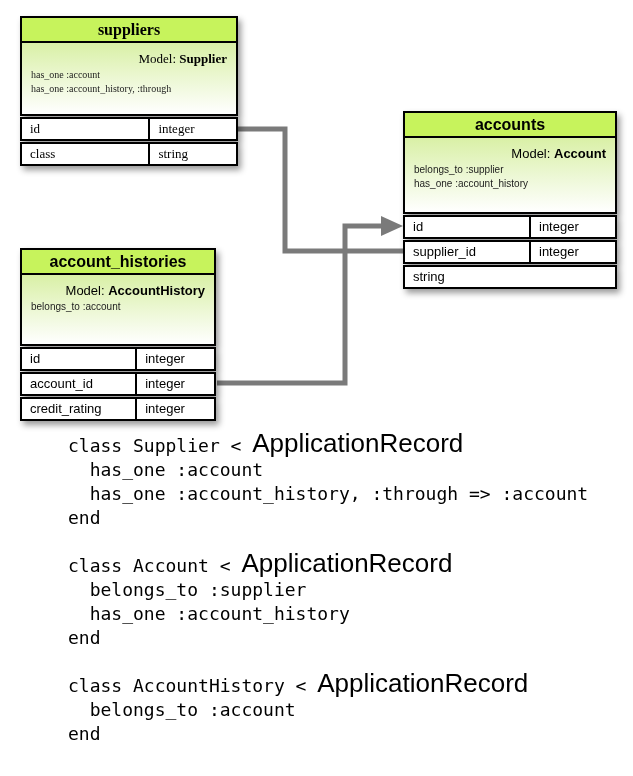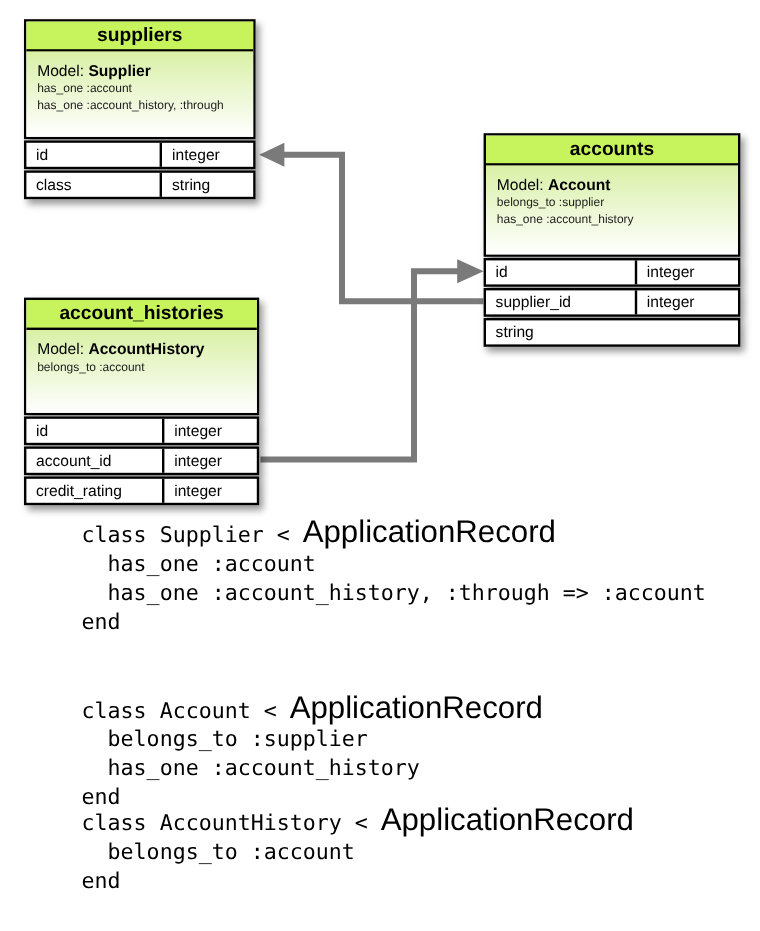--- a/index.html
+++ b/index.html
@@ -12,21 +12,21 @@
   .tbl-top { border:2px solid #000; background:#fff; box-sizing:border-box; width:100%; }
   .tbl-header {
     border-bottom:2px solid #000; background:#c7f35c;
     text-align:center; font-size:16px; font-weight:bold; color:#000;
     padding:3px 0; line-height:17px;
   }
   .tbl-model {
     background:linear-gradient(to bottom, #d9f0a6 0%, #eef8d8 55%, #ffffff 100%);
     padding:6px 9px; box-sizing:content-box; overflow:hidden;
   }
-  .model-line { font-size:13px; color:#000; line-height:19px; white-space:nowrap; }
+  .model-line { font-size:13px; color:#000; line-height:19px; white-space:nowrap;text-align:right; }
   .model-line b { font-weight:bold; }
   .assoc-line { font-size:10px; color:#1c1c1c; line-height:14px; white-space:nowrap; }
   .tbl-row {
     border:2px solid #000; margin-top:1px; background:#fff;
     display:flex; box-sizing:border-box; width:100%; height:24px;
   }
   .cell { font-size:13px; color:#000; line-height:18px; padding:1px 8px; box-sizing:border-box; white-space:nowrap; overflow:hidden; }
   .cell-name { width:60%; border-right:2px solid #000; }
   .cell-type { width:40%; }
   
@@ -50,21 +50,21 @@
       <polyline points="403,251 285,251 285,129 236,129" fill="none" stroke="#7a7a7a" stroke-width="5"></polyline>
       <polygon points="216,129 237,119 237,139" fill="#7a7a7a"></polygon>
     </g>
 
     <g>
       <polyline points="217,383 345,383 345,226 382,226" fill="none" stroke="#7a7a7a" stroke-width="5"></polyline>
       <polygon points="403,226 381,216 381,236" fill="#7a7a7a"></polygon>
     </g>
   </svg>
 
-  <div class="db-table" style="left:20px; top:16px; width:193px;">
+  <div class="db-table" style="left:20px; top:16px; width:218px;font-family:Liberation Serif, serif;">
     <div class="tbl-top">
       <div class="tbl-header">suppliers</div>
       <div class="tbl-model" style="height:59px;">
         <div class="model-line"><span>Model:</span>&nbsp;<b>Supplier</b></div>
         <div class="assoc-line">has_one :account</div>
         <div class="assoc-line">has_one :account_history, :through</div>
       </div>
     </div>
     <div class="tbl-row">
       <div class="cell cell-name">id</div>
@@ -120,21 +120,21 @@
     </div>
   </div>
 
   <div class="code-block" style="top:431px;">
     <div class="code-line"><span>class Supplier &lt; </span><span class="code-sans">ApplicationRecord</span></div>
     <div class="code-line">  has_one :account</div>
     <div class="code-line">  has_one :account_history, :through =&gt; :account</div>
     <div class="code-line">end</div>
   </div>
 
-  <div class="code-block" style="top:577px;">
+  <div class="code-block" style="top:551px;">
     <div class="code-line"><span>class Account &lt; </span><span class="code-sans">ApplicationRecord</span></div>
     <div class="code-line">  belongs_to :supplier</div>
     <div class="code-line">  has_one :account_history</div>
     <div class="code-line">end</div>
   </div>
 
   <div class="code-block" style="top:671px;">
     <div class="code-line"><span>class AccountHistory &lt; </span><span class="code-sans">ApplicationRecord</span></div>
     <div class="code-line">  belongs_to :account</div>
     <div class="code-line">end</div>

